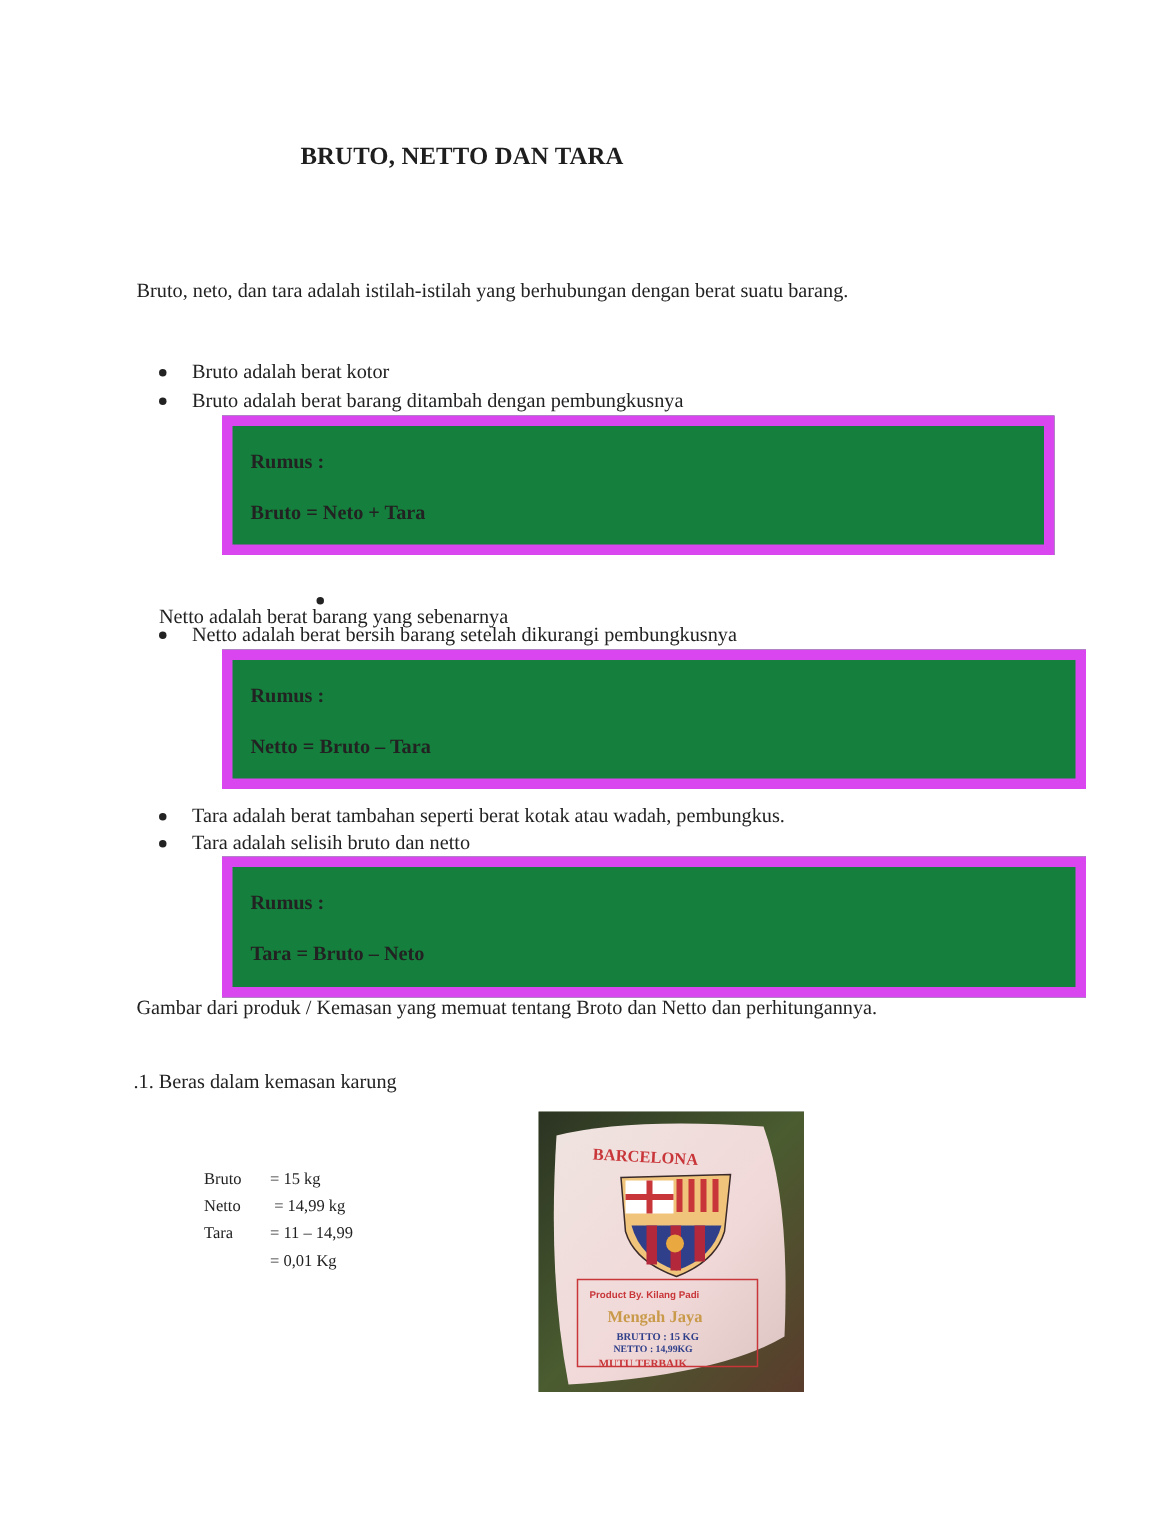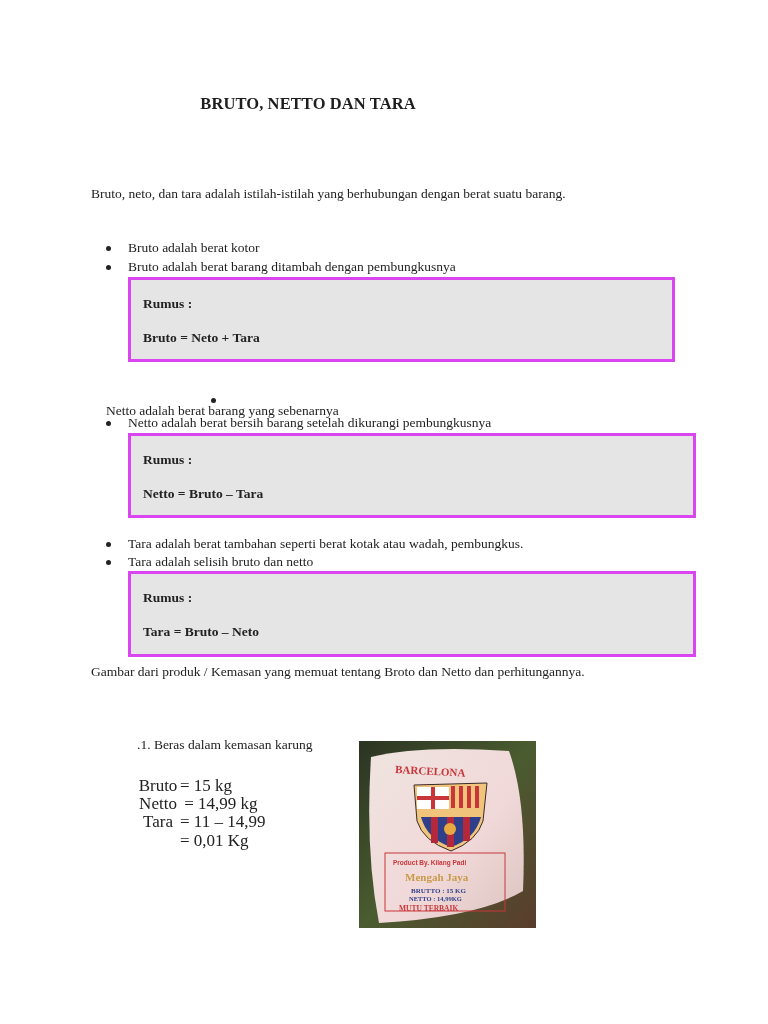--- a/index.html
+++ b/index.html
@@ -3,25 +3,25 @@
   <meta charset="utf-8">
   <style>
     html, body { margin: 0; padding: 0; background: #ffffff; }
     body { width: 768px; height: 1024px; position: relative; overflow: hidden;
       font-family: "Liberation Serif", "DejaVu Serif", serif; color: #222222; font-size: 13.5px; }
     .abs { position: absolute; white-space: nowrap; }
     .title { left: 0; width: 616px; top: 94px; text-align: center; font-weight: bold; font-size: 16.5px; color: #1e1e1e; letter-spacing: 0.1px; }
     .para { left: 91px; }
     .bullet { left: 106px; display: flex; align-items: center; }
     .bullet .dot { width: 5px; height: 5px; border-radius: 50%; background: #222; margin-right: 17px; margin-top: 1px; }
-    .box { position: absolute; border: 3px solid #d946ef; background: #e5e5e5; }
+    .box { position: absolute; border: 7px solid #d946ef; background: #15803d; margin-left: 20px; }
     .box .lbl, .box .formula { position: absolute; left: 12px; font-weight: bold; white-space: nowrap; color: #222; }
     .box .lbl { top: 16px; }
     .box .formula { top: 50px; }
-    .calc { left: 136px; line-height: 18.2px; font-size: 17px; text-align: center; }
+    .calc { left: 136px; line-height: 18.2px; font-size: 11px; }
     .calc .row { display: flex; }
     .calc .k { display: inline-block; }
     .photo { position: absolute; left: 359px; top: 741px; width: 177px; height: 187px; overflow: hidden; background: #3c4a2e; }
   </style>
 </head>
 <body>
 
 <div class="abs title">BRUTO, NETTO DAN TARA</div>
 
 <div class="abs para" style="top:186px;">Bruto, neto, dan tara adalah istilah-istilah yang berhubungan dengan berat suatu barang.</div>
@@ -60,21 +60,21 @@
   <span class="dot"></span>
   <span>Tara adalah selisih bruto dan netto</span>
 </div>
 <div class="box" style="left:128px; top:571px; width:562px; height:80px;">
   <div class="lbl">Rumus :</div>
   <div class="formula">Tara = Bruto – Neto</div>
 </div>
 
 <div class="abs para" style="top:664px;">Gambar dari produk / Kemasan yang memuat tentang Broto dan Netto dan perhitungannya.</div>
 
-<div class="abs para" style="left:89px; top:737px;margin-left:48px;">.1.  Beras dalam kemasan karung</div>
+<div class="abs para" style="left:89px; top:713px;">.1.  Beras dalam kemasan karung</div>
 
 <div class="abs calc" style="top:777px;">
   <div class="row">
     <span class="k" style="width:44px;">Bruto</span>
     <span>= 15 kg</span>
   </div>
   <div class="row">
     <span class="k" style="width:44px;">Netto</span>
     <span style="white-space:pre;"> = 14,99 kg</span>
   </div>

